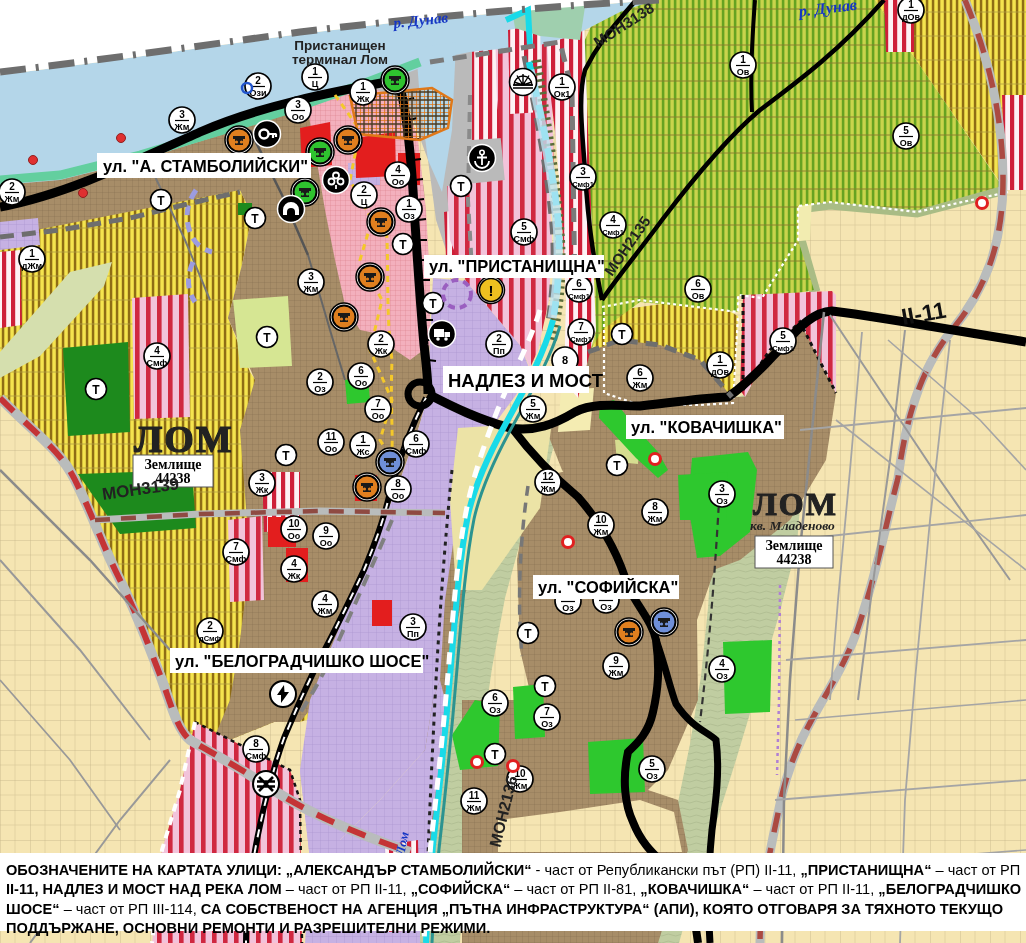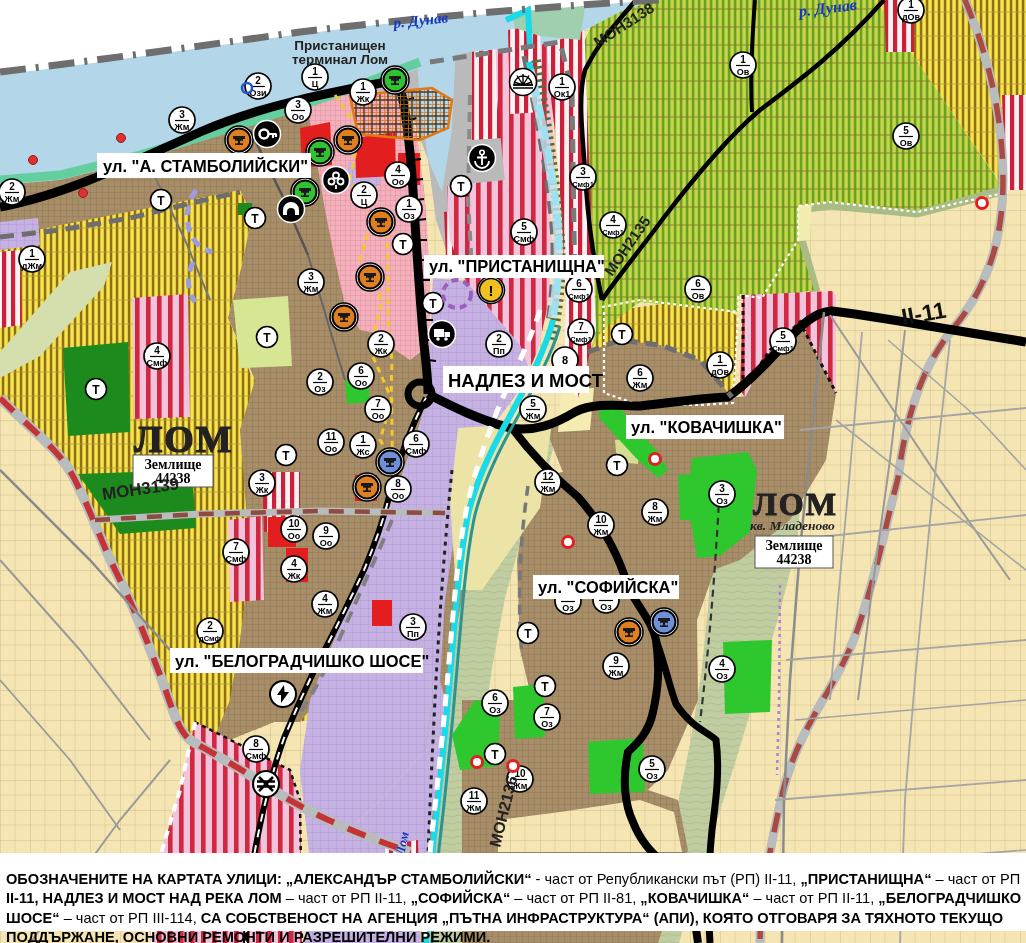--- a/index.html
+++ b/index.html
@@ -1,16 +1,16 @@
 <!DOCTYPE html>
 <html><head><meta charset="utf-8"><style>
 html,body{margin:0;padding:0}
 body{width:1026px;height:943px;position:relative;font-family:"Liberation Sans",sans-serif;overflow:hidden;background:#f2e3b0}
 svg{position:absolute;left:0;top:0}
-#band{position:absolute;left:0;top:853px;width:1026px;height:78px;background:#fff;color:#000;font-size:14.6px;font-weight:bold;line-height:19.4px;padding:17px 6px;box-sizing:border-box;white-space:nowrap}
+#band{position:absolute;left:0;top:853px;width:1026px;height:78px;background:#fff;color:#000;font-size:14.6px;font-weight:bold;line-height:19.4px;padding:8px 6px;box-sizing:border-box;white-space:nowrap}
 #band .n{font-weight:normal}
 </style></head><body>
 <svg width="1026" height="943" viewBox="0 0 1026 943">
 <defs>
 <pattern id="hy" width="6" height="24" patternUnits="userSpaceOnUse">
   <rect width="6" height="24" fill="#f5e44e"></rect>
   <rect x="1.8" width="2.5" height="24" fill="#8f6d15"></rect>
   <path d="M0 12h6" stroke="#b09a40" stroke-width="0.8"></path>
 </pattern>
 <pattern id="hg" width="6" height="18" patternUnits="userSpaceOnUse">

